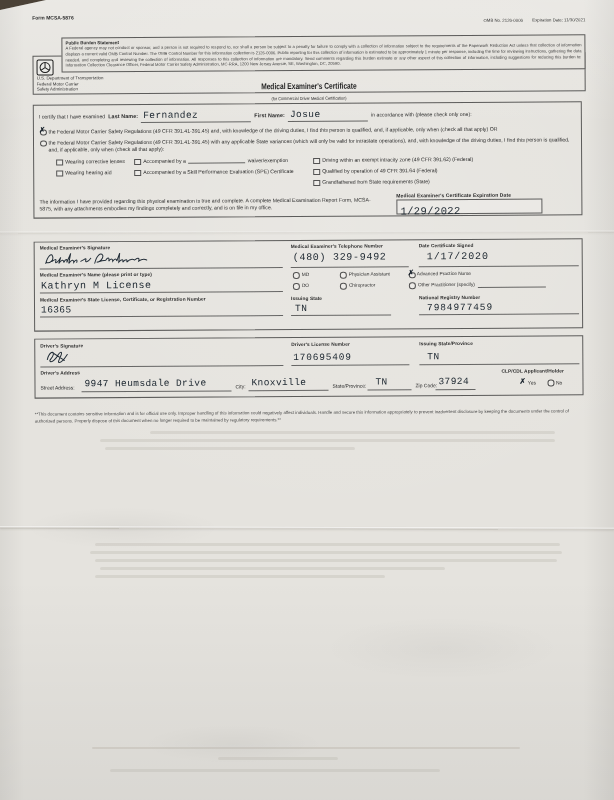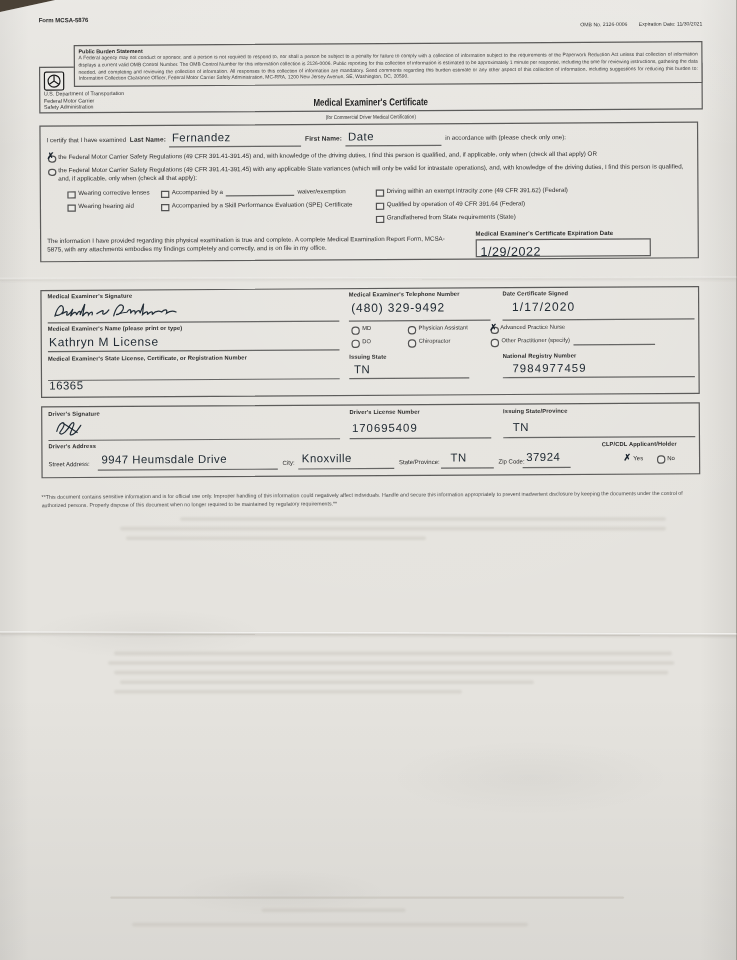--- a/index.html
+++ b/index.html
@@ -21,21 +21,21 @@
       radial-gradient(140px 30px at 20% 66%, rgba(0,0,0,.035), rgba(0,0,0,0) 70%),
       radial-gradient(170px 45px at 72% 81%, rgba(0,0,0,.03), rgba(0,0,0,0) 70%),
       radial-gradient(130px 28px at 38% 93%, rgba(0,0,0,.03), rgba(0,0,0,0) 70%);
   }
   .form{position:absolute;inset:0;transform:rotate(-0.35deg);transform-origin:300px 140px;color:#2b2b2b;}
   .abs{position:absolute;}
   .box{position:absolute;border:1px solid rgba(45,45,45,.75);box-sizing:border-box;}
   .lbl{font-weight:bold;font-size:4.8px;color:#2b2b2b;white-space:nowrap;letter-spacing:.1px;}
   .txt{font-size:5.2px;color:#2e2e2e;line-height:1.35;}
   .tiny{font-size:4.1px;color:#3d3d3d;line-height:1.42;text-align:justify;}
-  .val{font-size:9.5px;letter-spacing:.4px;color:#222c35;white-space:nowrap;}
+  .val{font-size:9.5px;letter-spacing:.4px;color:#222c35;white-space:nowrap;font-family:Liberation Mono, monospace;}
   .hl{position:absolute;border-top:1px solid rgba(70,70,70,.8);height:0;}
   .blank{display:inline-block;border-bottom:1px solid rgba(70,70,70,.8);height:5px;vertical-align:baseline;}
   .cb{display:inline-block;width:4.5px;height:4.5px;border:1px solid rgba(55,55,55,.85);flex:none;margin-top:.5px;background:rgba(255,255,255,.25);}
   .radio{display:inline-block;width:4.5px;height:4.5px;border:1px solid rgba(55,55,55,.85);border-radius:50%;flex:none;background:rgba(255,255,255,.25);}
   .rwrap{position:relative;display:inline-block;width:5.5px;height:5.5px;flex:none;margin-top:.5px;}
   .rwrap .radio{position:absolute;left:0;top:0;}
   .xmark{position:absolute;left:-1px;top:-3px;font-size:7.5px;font-weight:bold;color:#19232d;line-height:1;}
   .xmark-inline{font-size:7.5px;font-weight:bold;color:#19232d;line-height:1;}
   .cbitem{position:absolute;display:flex;gap:2.5px;align-items:flex-start;font-size:5.2px;color:#2e2e2e;}
   .option{position:absolute;display:flex;gap:3px;align-items:flex-start;}
@@ -97,21 +97,21 @@
       <div style="font-weight:bold;font-size:4.5px;">Public Burden Statement</div>
       <div class="tiny">A Federal agency may not conduct or sponsor, and a person is not required to respond to, nor shall a person be subject to a penalty for failure to comply with a collection of information subject to the requirements of the Paperwork Reduction Act unless that collection of information displays a current valid OMB Control Number. The OMB Control Number for this information collection is 2126-0006. Public reporting for this collection of information is estimated to be approximately 1 minute per response, including the time for reviewing instructions, gathering the data needed, and completing and reviewing the collection of information. All responses to this collection of information are mandatory. Send comments regarding this burden estimate or any other aspect of this collection of information, including suggestions for reducing this burden to: Information Collection Clearance Officer, Federal Motor Carrier Safety Administration, MC-RRA, 1200 New Jersey Avenue, SE, Washington, DC, 20590.</div>
     </div>
 
     <div class="box" style="left:33px;top:103px;width:549px;height:114px;">
       <div class="abs" style="left:5px;top:5px;display:flex;align-items:baseline;gap:3px;">
         <span class="txt">I certify that I have examined</span>
         <span class="lbl" style="font-size:5.4px;">Last Name:</span>
         <span class="val" style="display:inline-block;width:106px;border-bottom:1px solid rgba(70,70,70,.8);padding:0 2px 1px;">Fernandez</span>
         <span class="lbl" style="font-size:5.4px;">First Name:</span>
-        <span class="val" style="display:inline-block;width:76px;border-bottom:1px solid rgba(70,70,70,.8);padding:0 2px 1px;">Date</span>
+        <span class="val" style="display:inline-block;width:76px;border-bottom:1px solid rgba(70,70,70,.8);padding:0 2px 1px;">Josue</span>
         <span class="txt">in accordance with (please check only one):</span>
       </div>
 
       <div class="option" style="left:6px;top:23px;width:540px;">
         <span class="rwrap">
             <span class="radio"></span>
             <span class="xmark">✗</span>
           </span>
         <span class="txt">the Federal Motor Carrier Safety Regulations (49 CFR 391.41-391.45) and, with knowledge of the driving duties, I find this person is qualified, and, if applicable, only when (check all that apply) OR</span>
       </div>
@@ -203,21 +203,21 @@
         </div>
       <div class="cbitem" style="left:374px;top:42px;font-size:4.8px;">
         <span class="radio"></span>
         <span>Other Practitioner (specify)</span>
         <span class="blank" style="width:68px;"></span>
       </div>
 
       <div class="abs lbl" style="left:5px;top:55px;">Medical Examiner's State License, Certificate, or Registration Number</div>
       <div class="abs lbl" style="left:256px;top:55px;">Issuing State</div>
       <div class="abs lbl" style="left:384px;top:55px;">National Registry Number</div>
-      <div class="abs val" style="left:6px;top:62px;margin-top:12px;">16365</div>
+      <div class="abs val" style="left:6px;top:62px;">16365</div>
       <div class="abs val" style="left:260px;top:62px;">TN</div>
       <div class="abs val" style="left:392px;top:62px;letter-spacing:.9px;">7984977459</div>
       <div class="hl" style="left:5px;top:74px;width:243px;"></div>
       <div class="hl" style="left:256px;top:74px;width:100px;"></div>
       <div class="hl" style="left:384px;top:74px;width:160px;"></div>
     </div>
 
     <div class="box" style="left:33px;top:337px;width:549px;height:60px;">
       <div class="abs lbl" style="left:5px;top:4px;">Driver's Signature</div>
       <div class="abs lbl" style="left:256px;top:4px;">Driver's License Number</div>

